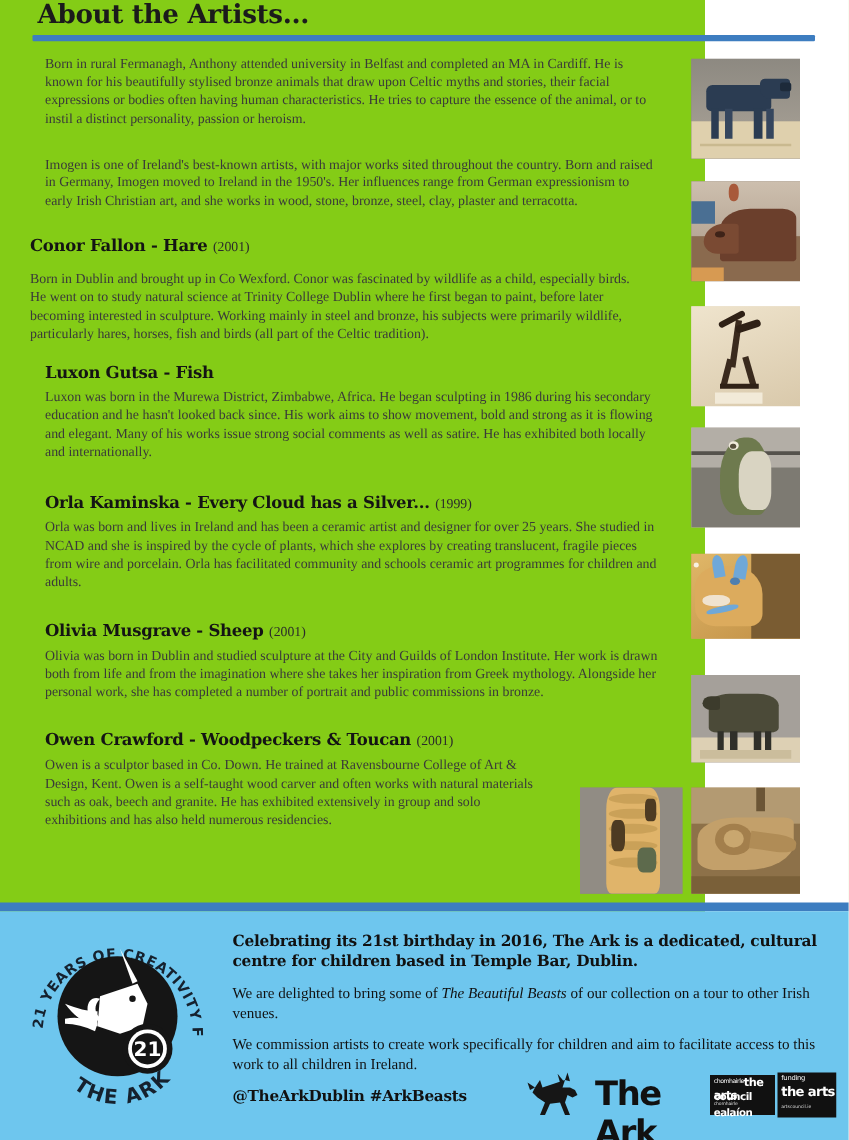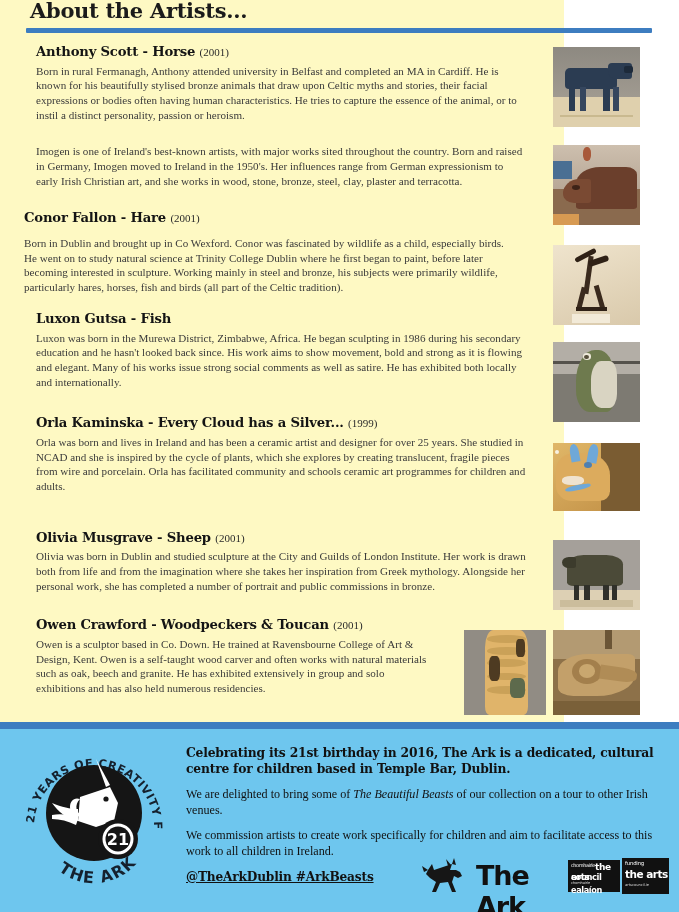--- a/index.html
+++ b/index.html
@@ -2,21 +2,21 @@
 <html><head>
 <meta charset="utf-8">
 <style>
   * { box-sizing: border-box; margin: 0; padding: 0; }
   html, body {
     width: 679px; height: 912px;
     background: #ffffff;
     font-family: "Liberation Serif", serif;
     overflow: hidden;
   }
-  .page { position: relative; width: 564px; height: 912px; background:#fef9c3; }
+  .page { position: relative; width: 564px; height: 912px; background:#84cc16; }
 
   
   .page-title {
     position:absolute; left:30px; top:-2px;
     font-family:"DejaVu Serif", serif;
     font-weight:700; font-size:21px; letter-spacing:-0.3px;
     color:#1b1b1b;
   }
   .title-rule {
     position:absolute; left:26px; top:28px; width:626px; height:5px;
@@ -81,21 +81,21 @@
   .foot-find {
     font-family:"Liberation Serif", serif; font-size:12.1px; color:#111;
     margin-bottom:9px;
   }
   .foot-find b {
     font-family:"DejaVu Serif", serif; font-weight:700; font-size:11.6px;
     text-decoration:underline;
   }
   .foot-social {
     font-family:"DejaVu Serif", serif; font-weight:700;
-    font-size:12.2px; color:#111; letter-spacing:-0.2px;text-decoration:underline;
+    font-size:12.2px; color:#111; letter-spacing:-0.2px;
   }
 
   
   .roundel { position:absolute; left:18px; top:741px; width:152px; height:152px; }
 
   
   .arkmark { position:absolute; left:418px; top:856px; width:140px; height:44px; }
   .arkmark .word {
     position:absolute; left:58px; top:4px;
     font-family:"DejaVu Sans", sans-serif; font-weight:700;
@@ -241,24 +241,20 @@
       <div class="blk" style="left:30%;top:40%;width:18%;height:16%;background:#c9a76f;border-radius:50%;"></div>
       <div class="blk" style="left:54%;top:44%;width:42%;height:16%;background:#b08c56;border-radius:0 40% 40% 0;transform:rotate(8deg);"></div>
       <div class="blk" style="left:0;bottom:0;right:0;height:16%;background:#7a6039;"></div>
       <div class="blk" style="left:60%;top:0;width:8%;height:22%;background:#6b5536;"></div>
     </div>
   </div>
 
   <div class="artists">
 
     <div class="artist" style="margin-bottom:22px;">
-      <div class="artist-head">
-        <span>Anthony Scott - Horse</span>
-        <span class="artist-year">(2001)</span>
-      </div>
       <div class="artist-bio">Born in rural Fermanagh, Anthony attended university in Belfast and completed an MA in Cardiff. He is known for his beautifully stylised bronze animals that draw upon Celtic myths and stories, their facial expressions or bodies often having human characteristics. He tries to capture the essence of the animal, or to instil a distinct personality, passion or heroism.</div>
     </div>
 
     <div class="artist" style="margin-bottom:22px;">
       <div class="artist-bio">Imogen is one of Ireland's best-known artists, with major works sited throughout the country. Born and raised in Germany, Imogen moved to Ireland in the 1950's. Her influences range from German expressionism to early Irish Christian art, and she works in wood, stone, bronze, steel, clay, plaster and terracotta.</div>
     </div>
 
     <div class="artist" style="margin-bottom:16px;padding-left:24px;">
       <div class="artist-head" style="margin-bottom:10px;">
         <span>Conor Fallon - Hare</span>
@@ -268,21 +264,21 @@
     </div>
 
     <div class="artist" style="margin-bottom:26px;">
       <div class="artist-head">
         <span>Luxon Gutsa - Fish</span>
         <span class="artist-year"></span>
       </div>
       <div class="artist-bio">Luxon was born in the Murewa District, Zimbabwe, Africa. He began sculpting in 1986 during his secondary education and he hasn't looked back since. His work aims to show movement, bold and strong as it is flowing and elegant. Many of his works issue strong social comments as well as satire. He has exhibited both locally and internationally.</div>
     </div>
 
-    <div class="artist" style="margin-bottom:36px;">
+    <div class="artist" style="margin-bottom:24px;">
       <div class="artist-head">
         <span>Orla Kaminska - Every Cloud has a Silver...</span>
         <span class="artist-year">(1999)</span>
       </div>
       <div class="artist-bio">Orla was born and lives in Ireland and has been a ceramic artist and designer for over 25 years. She studied in NCAD and she is inspired by the cycle of plants, which she explores by creating translucent, fragile pieces from wire and porcelain. Orla has facilitated community and schools ceramic art programmes for children and adults.</div>
     </div>
 
     <div class="artist" style="margin-bottom:24px;">
       <div class="artist-head">
         <span>Olivia Musgrave - Sheep</span>

